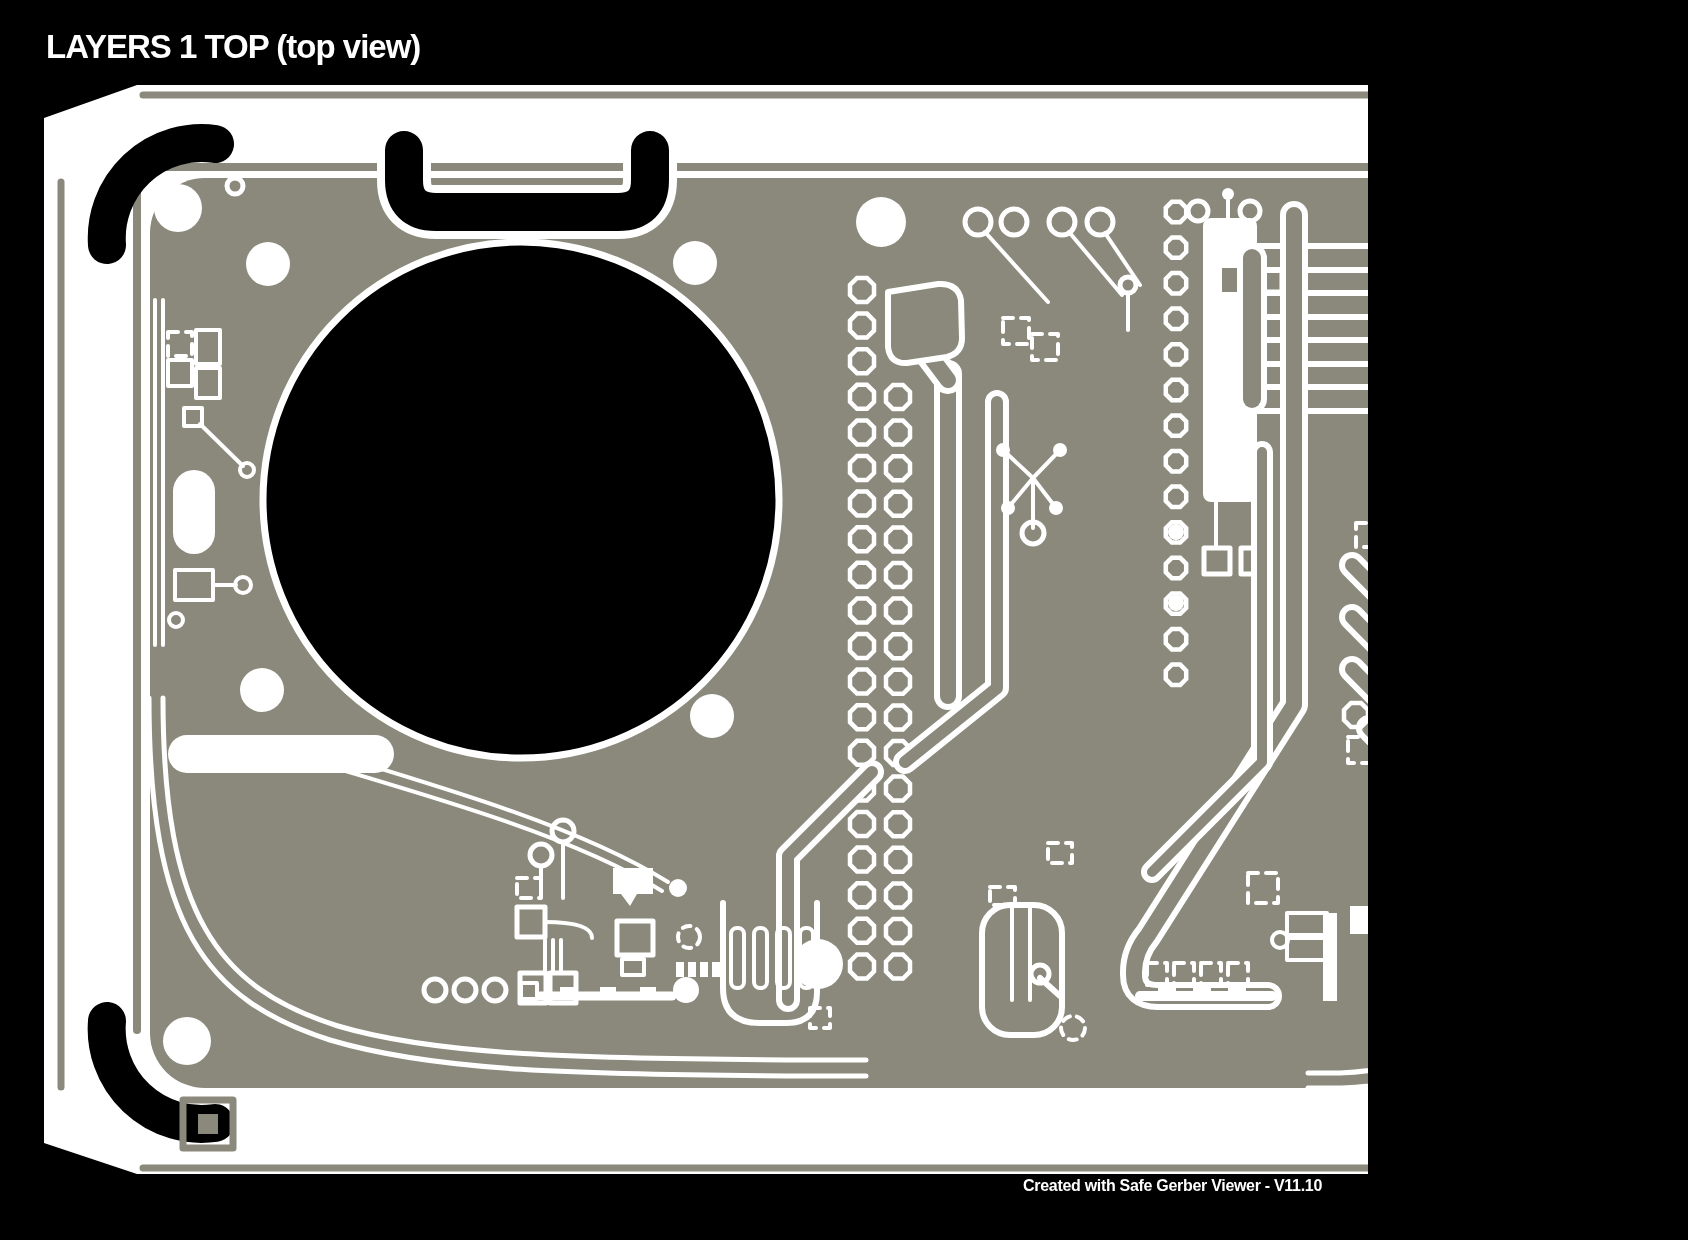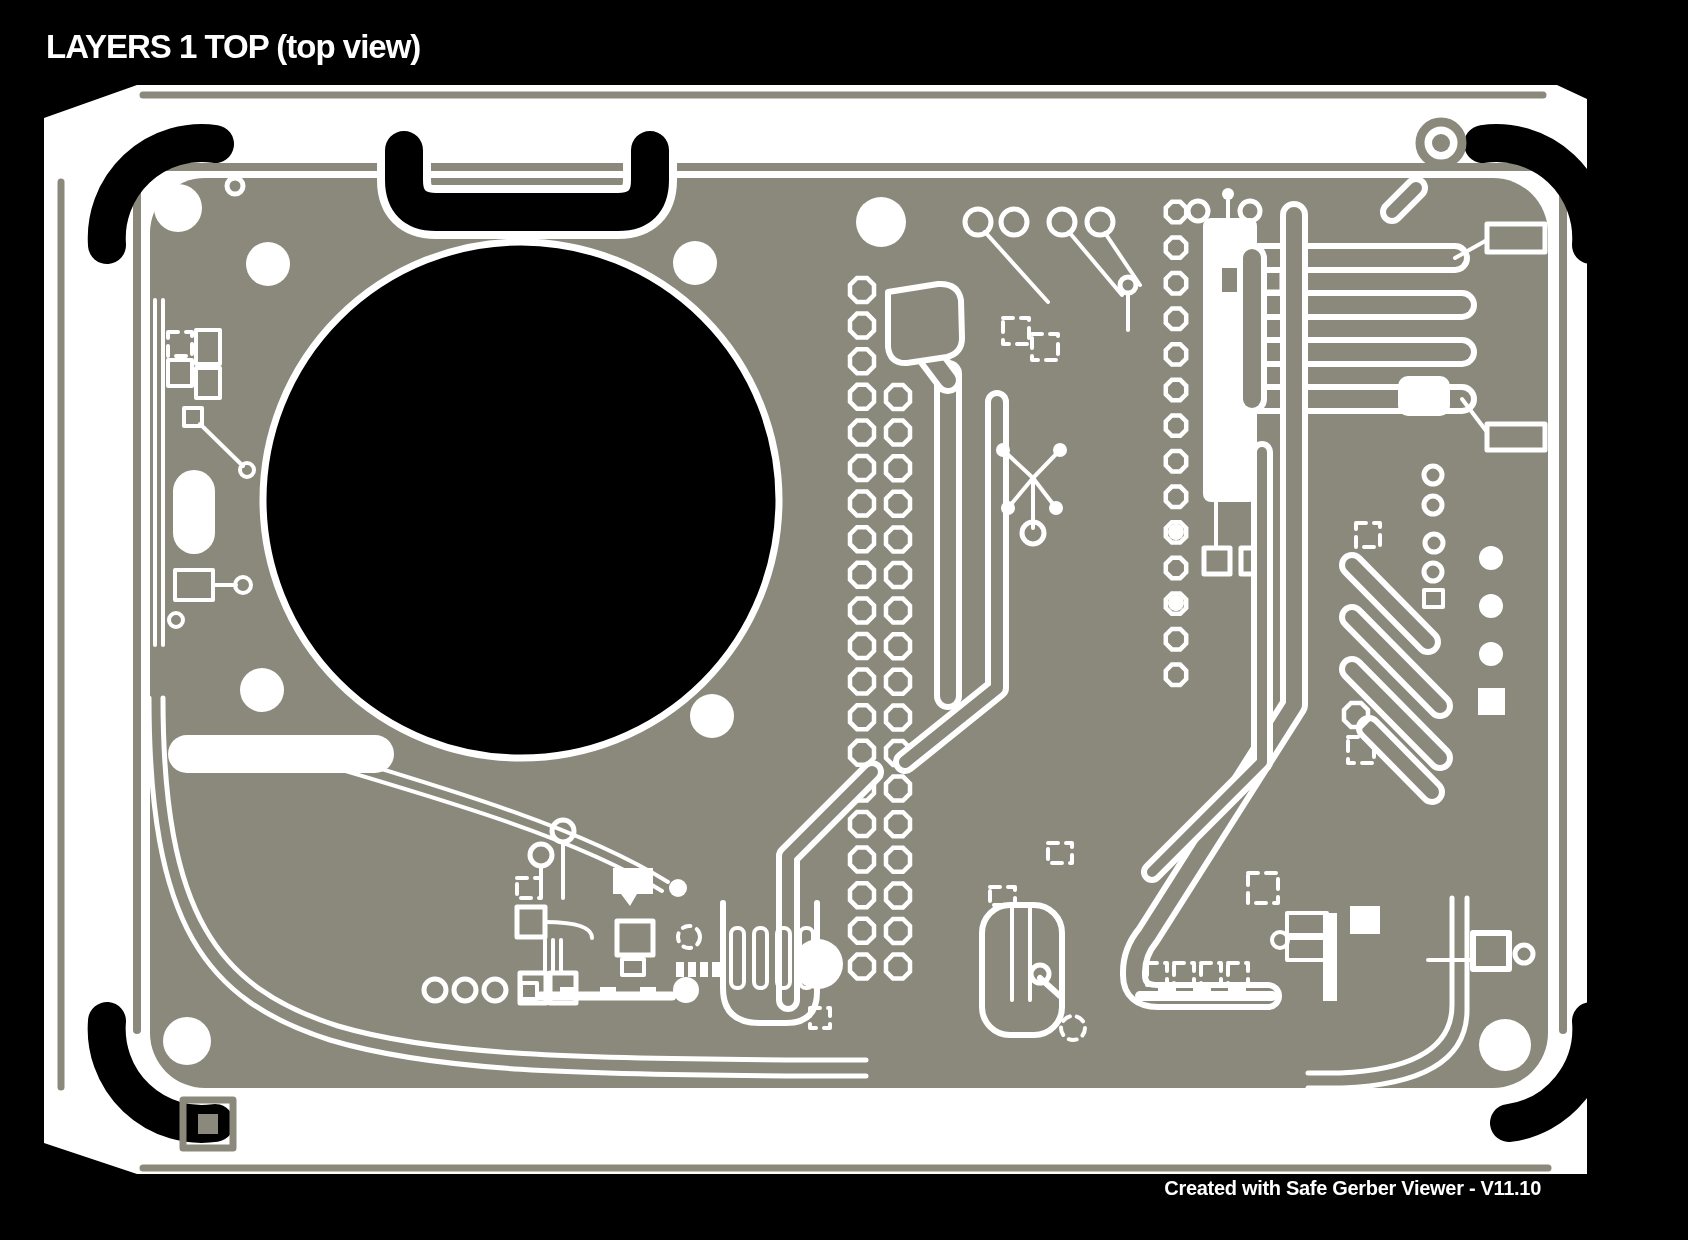--- a/index.html
+++ b/index.html
@@ -1,21 +1,21 @@
 <!DOCTYPE html>
 <html><head>
 <meta charset="utf-8">
 <style>
   html,body{margin:0;padding:0;background:#000;}
-  #stage{position:relative;width:1587px;height:1240px;background:#000;overflow:hidden;
+  #stage{position:relative;width:1368px;height:1240px;background:#000;overflow:hidden;
          font-family:"Liberation Sans", sans-serif;}
   #pcb-svg{position:absolute;left:0;top:0;}
   #page-title{position:absolute;left:46px;top:28px;color:#fff;font-size:33px;font-weight:bold;
               letter-spacing:-1px;white-space:nowrap;}
-  #credit{position:absolute;right:46px;top:1177px;color:#fff;font-size:20px;font-weight:bold;
+  #credit{position:absolute;right:46px;top:1177px;color:#fff;font-size:16px;font-weight:bold;
           letter-spacing:-0.3px;white-space:nowrap;}
 </style>
 </head>
 <body>
 
 <div id="stage">
   <svg id="pcb-svg" width="1688" height="1240" viewBox="0 0 1688 1240">
       <polygon points="44,118 137,85 1557,85 1636,122 1636,1148 1587,1174 137,1174 44,1143" fill="#ffffff" stroke-linecap="round" stroke-linejoin="round"></polygon>
       <line x1="143" y1="95" x2="1543" y2="95" fill="none" stroke="#8b897b" stroke-width="7" stroke-linecap="round" stroke-linejoin="round"></line>
       <line x1="143" y1="1168" x2="1548" y2="1168" fill="none" stroke="#8b897b" stroke-width="7" stroke-linecap="round" stroke-linejoin="round"></line>

